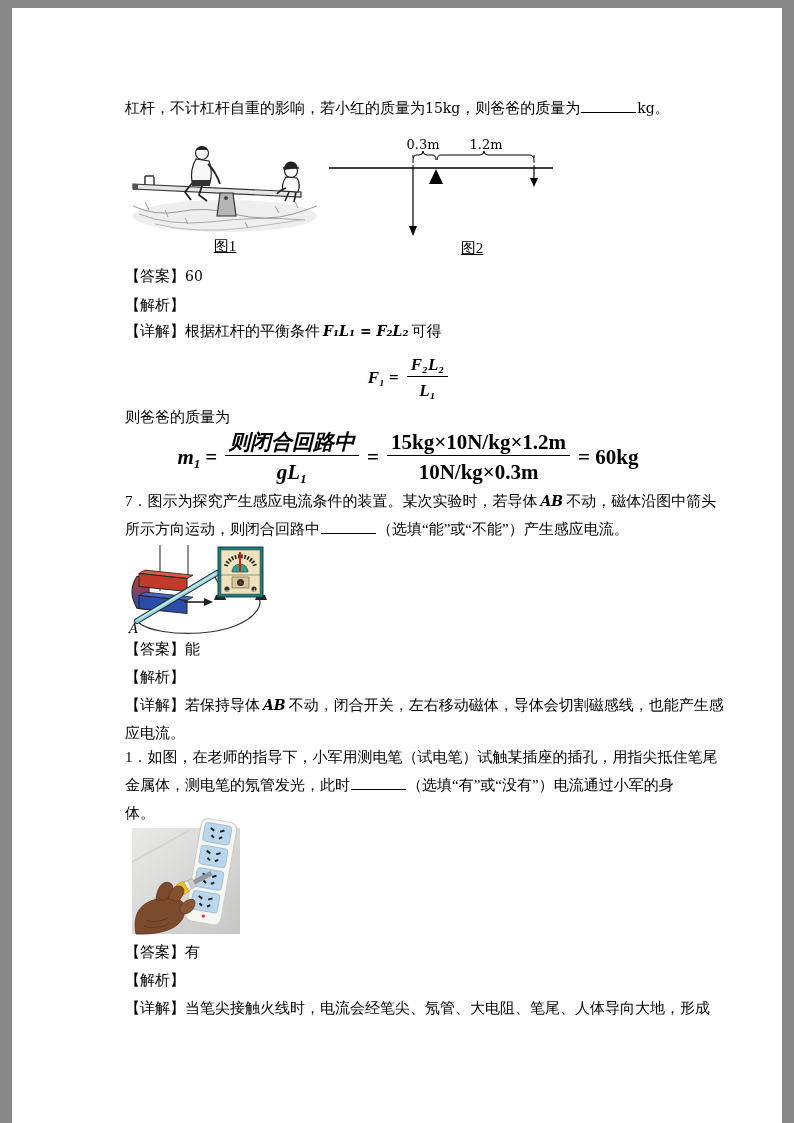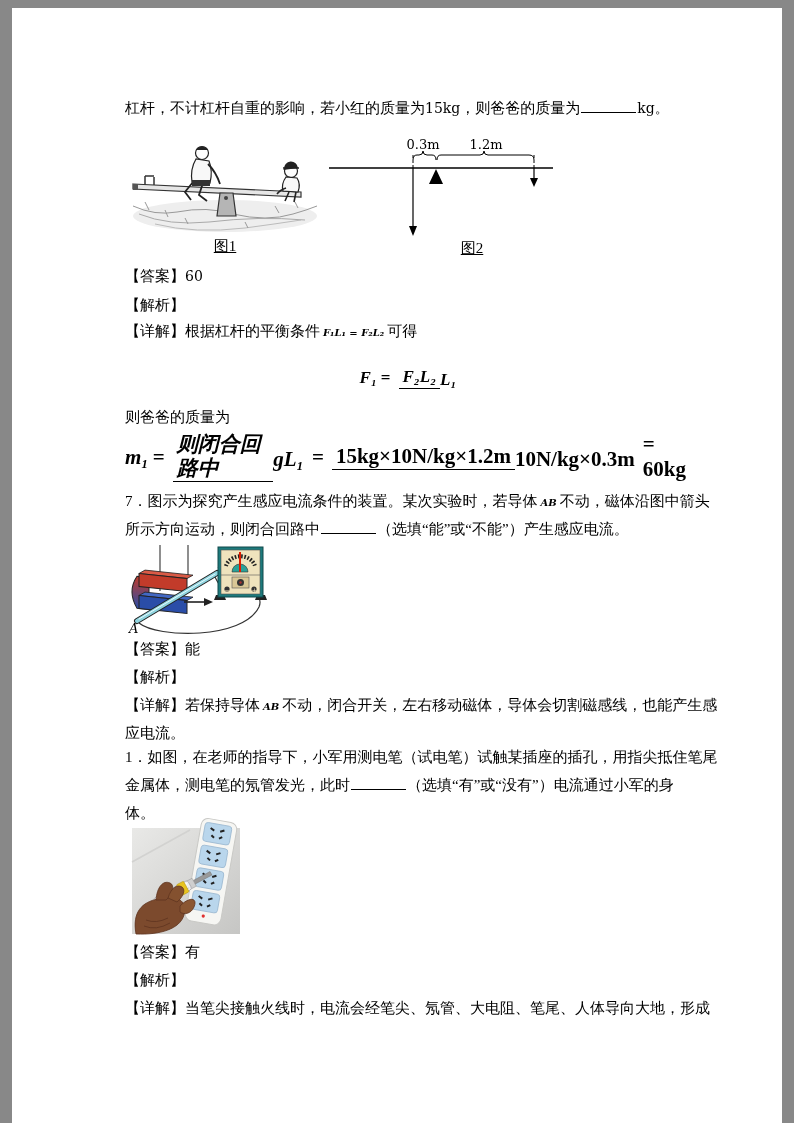--- a/index.html
+++ b/index.html
@@ -1,25 +1,25 @@
 <!DOCTYPE html>
 <html><head>
 <meta charset="utf-8">
 <style>
   html,body{margin:0;padding:0;background:#888;}
   #page{position:relative;width:770px;height:1123px;background:#ffffff;margin:8px auto;
         font-family:"Liberation Serif",serif;color:#000000;overflow:hidden;}
   .ln{position:absolute;left:113px;font-size:15px;line-height:20px;white-space:nowrap;}
   .latin{font-family:"DejaVu Serif",serif;font-size:14px;}
   .blank{display:inline-block;width:55px;height:13px;border-bottom:1px solid #000;margin:0 1px;}
-  .math-i{font-family:"DejaVu Serif",serif;font-style:italic;font-weight:bold;font-size:10px;margin:0 3px;}
+  .math-i{font-family:"DejaVu Serif",serif;font-style:italic;font-weight:bold;font-size:14px;margin:0 3px;}
   .cap{position:absolute;font-size:15px;text-align:center;text-decoration:underline;}
   .formula-row{position:absolute;left:113px;width:570px;display:flex;justify-content:center;
                align-items:center;font-family:Liberation Serif, serif;font-weight:bold;font-size:17px;}
-  .frac{display:inline-flex;flex-direction:row;align-items:center;margin:0 4px;line-height:1.15;}
+  .frac{display:inline-flex;flex-direction:column;align-items:center;margin:0 4px;line-height:1.15;}
   .frac .num{border-bottom:1.6px solid #000;padding:0 4px 1px 4px;}
   .frac .den{padding-top:4px;}
   .ital{font-style:italic;}
   .eq{margin:0 4px;}
   svg{position:absolute;overflow:visible;}
   .svgtext{font-family:"DejaVu Serif",serif;}
 </style>
 </head>
 <body>
 

